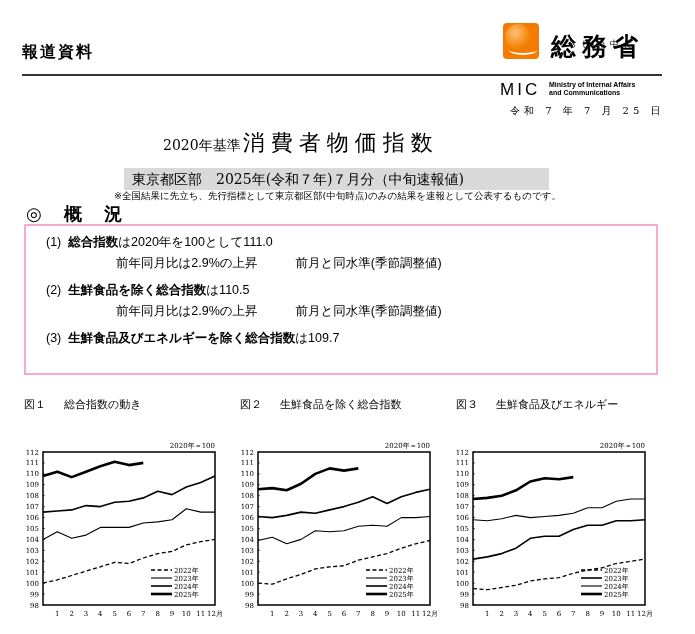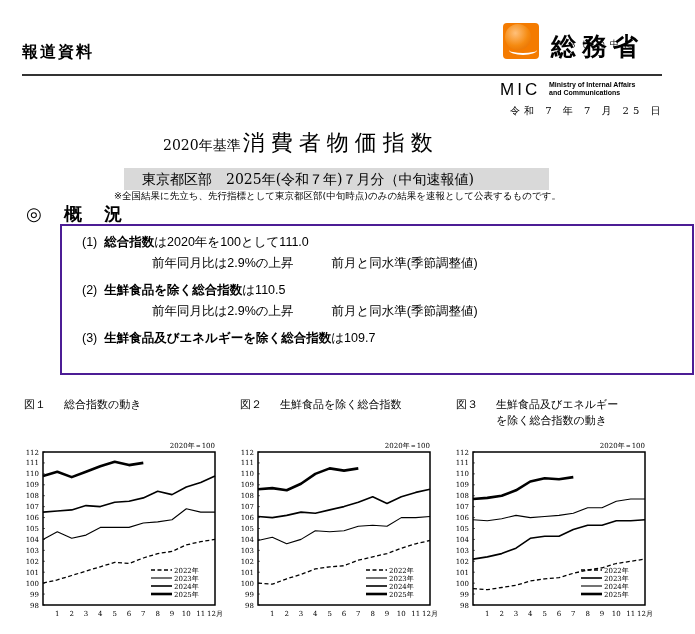--- a/index.html
+++ b/index.html
@@ -15,24 +15,24 @@
   .tagline { left: 553px; top: 12px; font-size: 9px; letter-spacing: 5px; margin-top: 26px; }
   .ministry { left: 551px; top: 30px; font-size: 25px; font-weight: bold; letter-spacing: 6px; }
   .logo-rule { left: 502px; top: 74px; width: 160px; height: 2px; background: #333; }
   .mic { left: 500px; top: 80px; font-size: 17px; letter-spacing: 3px; font-family: "Liberation Sans", sans-serif; }
   .mic-en { left: 549px; top: 81px; font-size: 7px; line-height: 8px; font-weight: bold; font-family: "Liberation Sans", sans-serif; }
   .date { left: 510px; top: 104px; font-size: 10px; letter-spacing: 4px; font-family: "DejaVu Serif", serif; }
   .title { left: 163px; top: 128px; font-family: "DejaVu Serif", serif; }
   .title .pre { font-size: 14px; }
   .title .main { font-size: 22px; letter-spacing: 6px; margin-left: 2px; }
   .subtitle { left: 124px; top: 168px; width: 425px; height: 22px; background: #d9d9d9; font-family: "DejaVu Serif", serif;
-              font-size: 14px; padding-left: 18px; line-height: 22px; white-space: nowrap; }
+              font-size: 14px; padding-left: 8px; line-height: 22px; white-space: nowrap; }
   .note { left: 114px; top: 190px; font-size: 9.5px; white-space: nowrap; }
   .overview { left: 26px; top: 202px; font-size: 18px; font-weight: bold; letter-spacing: 8px; }
-  .box { left: 24px; top: 224px; width: 634px; height: 151px; border: 2px solid #4c1d95; margin-left: 36px; }
+  .box { left: 24px; top: 224px; width: 634px; height: 151px; border: 2px solid #f9a8d4; }
   .item { position: absolute; left: 20px; font-size: 12.5px; white-space: nowrap; font-family: "Liberation Sans", sans-serif; }
   .item b { font-weight: bold; }
   .item .sub { display: block; margin-left: 70px; margin-top: 4px; }
   .item .sub .gap { display: inline-block; width: 38px; }
   .fig-title { font-family: "DejaVu Serif", serif; font-size: 11px; line-height: 16px; }
   .fig-title .num { display: inline-block; width: 40px; }
   .fig-title .l2 { display: block; padding-left: 40px; }
   svg text { font-family: "DejaVu Serif", serif; }
 </style>
 </head>
@@ -77,21 +77,20 @@
 </div>
 
 <div class="abs fig-title" style="left:24px; top:397px;">
   <span class="num">図１</span><span>総合指数の動き</span>
 </div>
 <div class="abs fig-title" style="left:240px; top:397px;">
   <span class="num">図２</span><span>生鮮食品を除く総合指数</span>
 </div>
 <div class="abs fig-title" style="left:456px; top:397px;">
   <span class="num">図３</span><span>生鮮食品及びエネルギー</span>
-  <span class="l2">を除く総合指数の動き</span>
 </div>
 
 <svg class="abs" id="chart0" style="left:18px; top:440px;" width="215" height="190">
     <text x="197" y="8" font-size="7" text-anchor="end">2020年＝100</text>
     <rect x="25" y="12" width="172" height="153" fill="none" stroke="#000" stroke-width="1.5"></rect>
     <text x="21" y="167.5" font-size="7" text-anchor="end">98</text>
     <line x1="25" x2="27" y1="165" y2="165" stroke="#000" stroke-width="0.6"></line>
     <text x="21" y="156.57142857142858" font-size="7" text-anchor="end">99</text>
     <line x1="25" x2="27" y1="154.07142857142858" y2="154.07142857142858" stroke="#000" stroke-width="0.6"></line>
     <text x="21" y="145.64285714285714" font-size="7" text-anchor="end">100</text>

